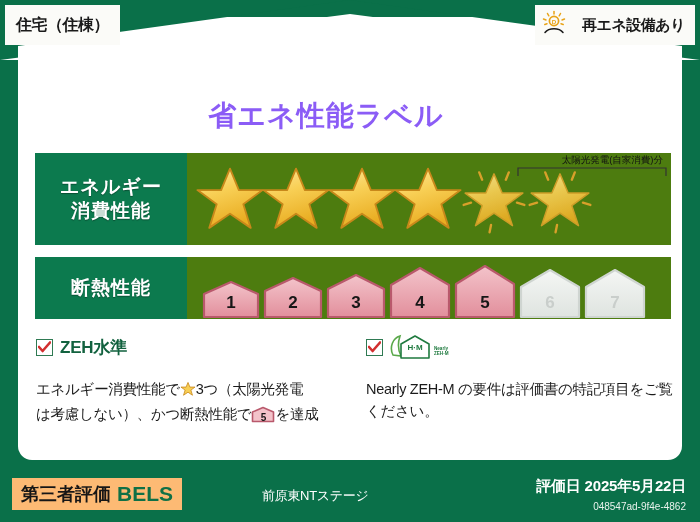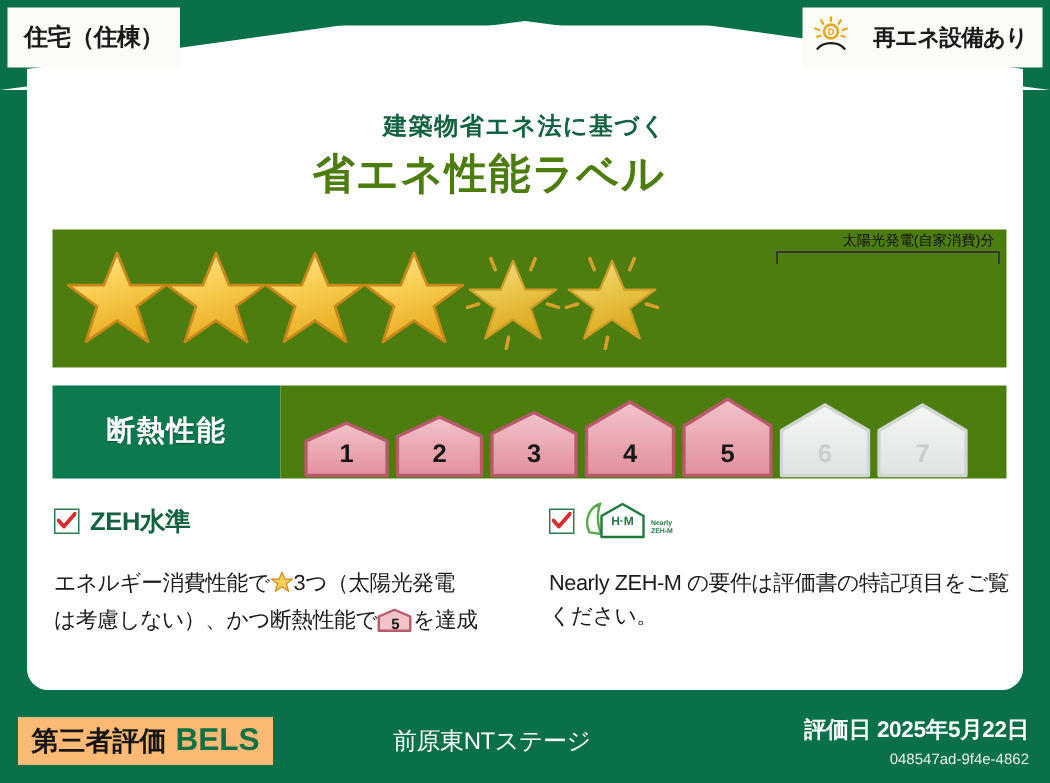--- a/index.html
+++ b/index.html
@@ -51,21 +51,21 @@
   
   .title-sub {
     position: absolute; left: 0; top: 57px; width: 664px;
     text-align: center;
     font-size: 16px; font-weight: bold; color: #12623f;
     letter-spacing: 1px;
   }
   .title-main {
     position: absolute; left: 0; top: 80px; width: 616px;
     text-align: center;
-    font-size: 28px; font-weight: bold; color: #4d7c0f;
+    font-size: 28px; font-weight: bold; color: #8b5cf6;
     letter-spacing: 1px;
   }
 
   
   .row {
     position: absolute; left: 17px;
     display: flex; align-items: stretch;
   }
   .row-energy { top: 136px; width: 636px; height: 92px; }
   .row-insul  { top: 240px; width: 636px; height: 62px; }
@@ -126,21 +126,21 @@
   .bels-box {
     position: absolute; left: 12px; bottom: 12px;
     height: 32px; padding: 0 9px;
     background: #fdba74;
     display: flex; align-items: center;
   }
   .bels-box .b1 { font-size: 18px; font-weight: bold; color: #161616; letter-spacing: 0px; }
   .bels-box .b2 { font-size: 21px; font-weight: bold; color: #0f7046; margin-left: 6px; letter-spacing: 0px; }
   .bldg-name {
     position: absolute; left: 262px; bottom: 17px;
-    font-size: 16px; color: #ffffff; letter-spacing: -0.3px; margin-top: 48px;
+    font-size: 13px; color: #ffffff; letter-spacing: -0.3px; margin-top: 48px;
   }
   .eval-date {
     position: absolute; right: 14px; bottom: 26px;
     font-size: 15px; font-weight: bold; color: #ffffff; letter-spacing: -0.2px;
   }
   .eval-id {
     position: absolute; right: 14px; bottom: 10px;
     font-size: 10px; color: #e8f2ec; letter-spacing: 0px;
   }
 </style>
@@ -148,24 +148,27 @@
 <body>
 
 <div id="label-root">
 
   <svg class="chevron-white" viewBox="0 0 700 60" preserveAspectRatio="none">
     <polygon points="0,60 350,14 700,60" fill="#ffffff"></polygon>
   </svg>
 
   <div class="panel">
 
-    <div class="title-sub">建築物省エネ法に基づく</div>
     <div class="title-main">省エネ性能ラベル</div>
 
     <div class="row row-energy">
+      <div class="row-label">
+        <span>エネルギー</span>
+        <span>消費性能</span>
+      </div>
       <div class="row-body">
         <div class="solar-note">太陽光発電(自家消費)分</div>
         <svg class="solar-bracket" viewBox="0 0 150 9" preserveAspectRatio="none">
           <path d="M1,9 L1,1 L149,1 L149,9" fill="none" stroke="#333" stroke-width="1.2"></path>
         </svg>
 
         <div class="stars">
 
           <div class="star-slot">
             <svg viewBox="0 0 100 100" width="74" height="74">

